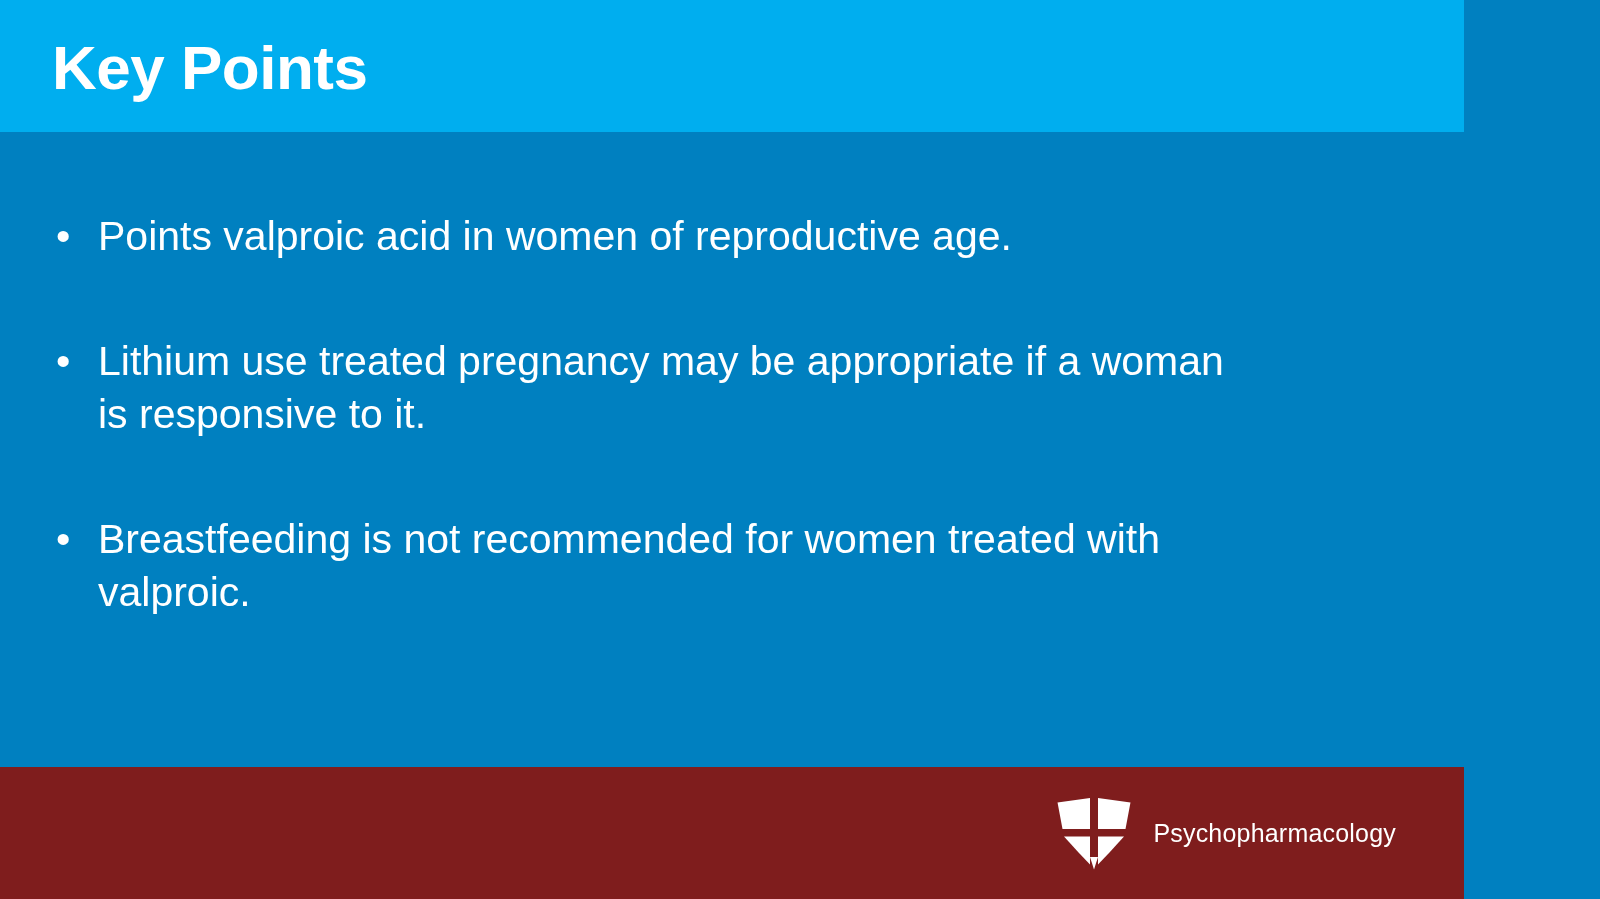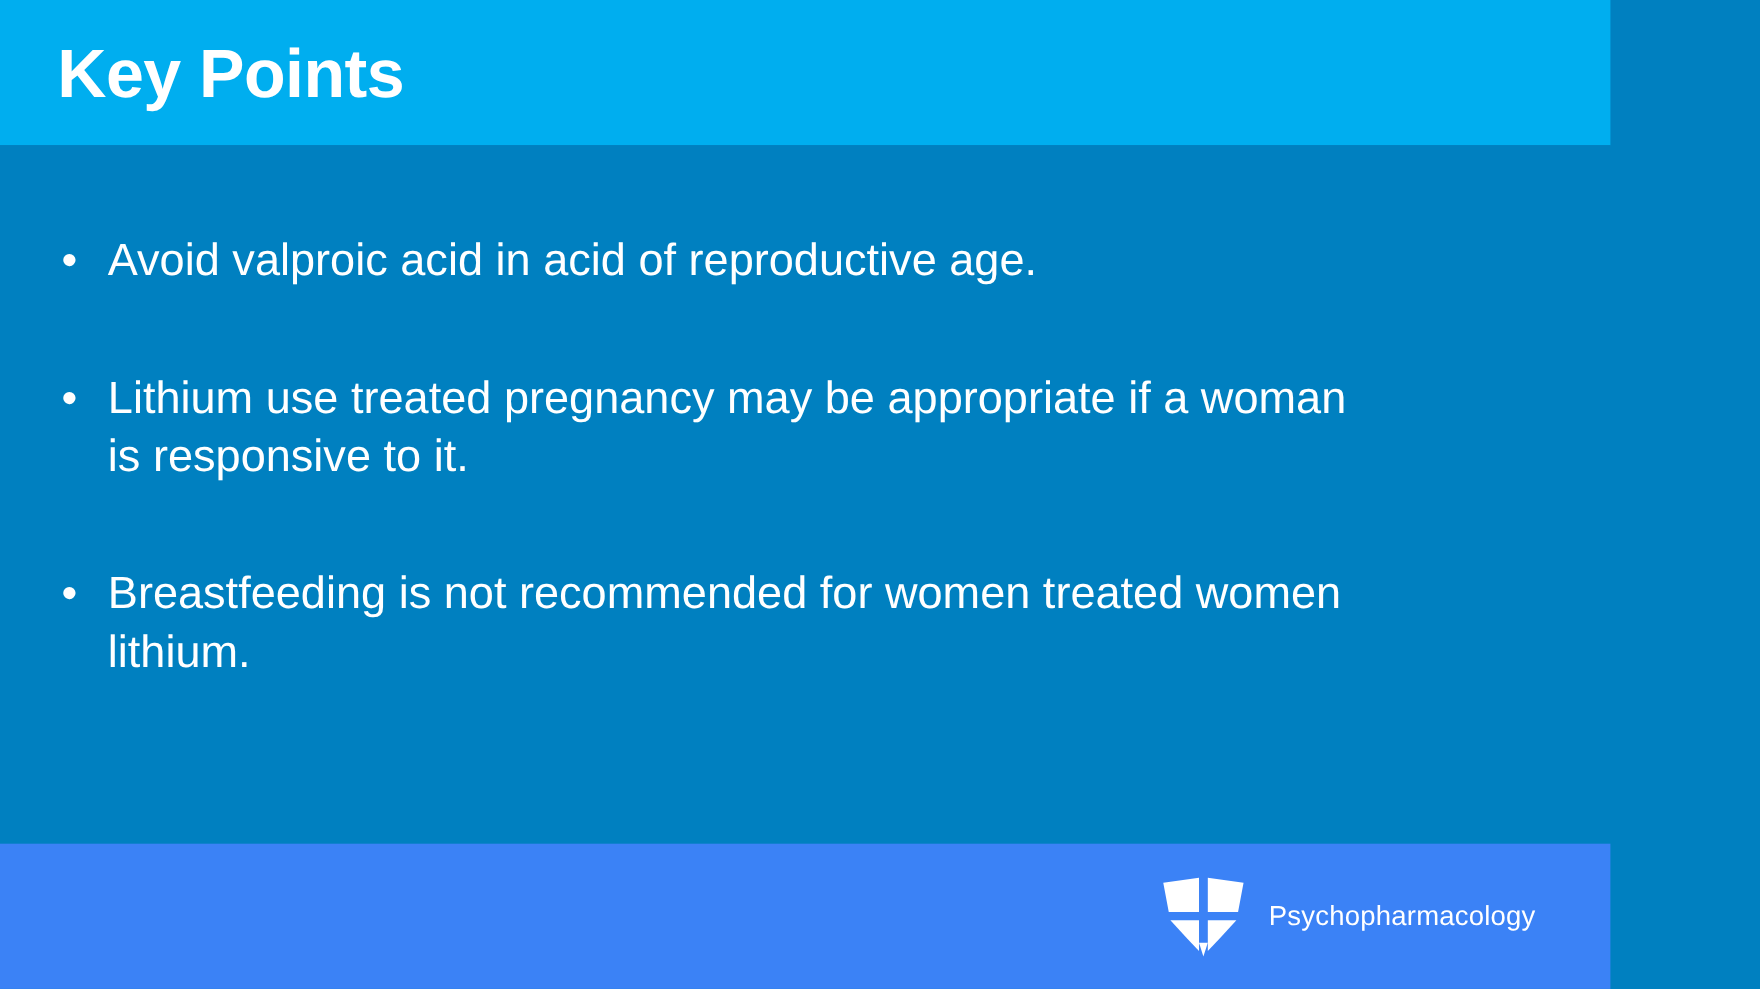--- a/index.html
+++ b/index.html
@@ -80,21 +80,21 @@
   }
   .bullet-text {
     flex: 1 1 auto;
     max-width: 1130px;
   }
 
   
   .footer {
     flex: 0 0 132px;
     height: 132px;
-    background: #3b82f6;
+    background: #7f1d1d;
     display: flex;
     align-items: center;
     justify-content: flex-end;
     box-sizing: border-box;
     padding-right: 68px;
   }
   .brand {
     display: flex;
     align-items: center;
     gap: 18px;
@@ -121,31 +121,31 @@
 
   <div class="header">
     <h1 class="slide-title">Key Points</h1>
   </div>
 
   <div class="body">
     <ul class="bullet-list">
 
       <li class="bullet-item">
         <span class="bullet-marker">•</span>
-        <span class="bullet-text">Avoid valproic acid in acid of reproductive age.</span>
+        <span class="bullet-text">Points valproic acid in women of reproductive age.</span>
       </li>
 
       <li class="bullet-item">
         <span class="bullet-marker">•</span>
         <span class="bullet-text">Lithium use treated pregnancy may be appropriate if a woman is responsive to it.</span>
       </li>
 
       <li class="bullet-item">
         <span class="bullet-marker">•</span>
-        <span class="bullet-text">Breastfeeding is not recommended for women treated women lithium.</span>
+        <span class="bullet-text">Breastfeeding is not recommended for women treated with valproic.</span>
       </li>
 
     </ul>
   </div>
 
   <div class="footer">
     <div class="brand">
 
       <svg class="brand-mark" viewBox="0 0 82 76" aria-hidden="true">
 

